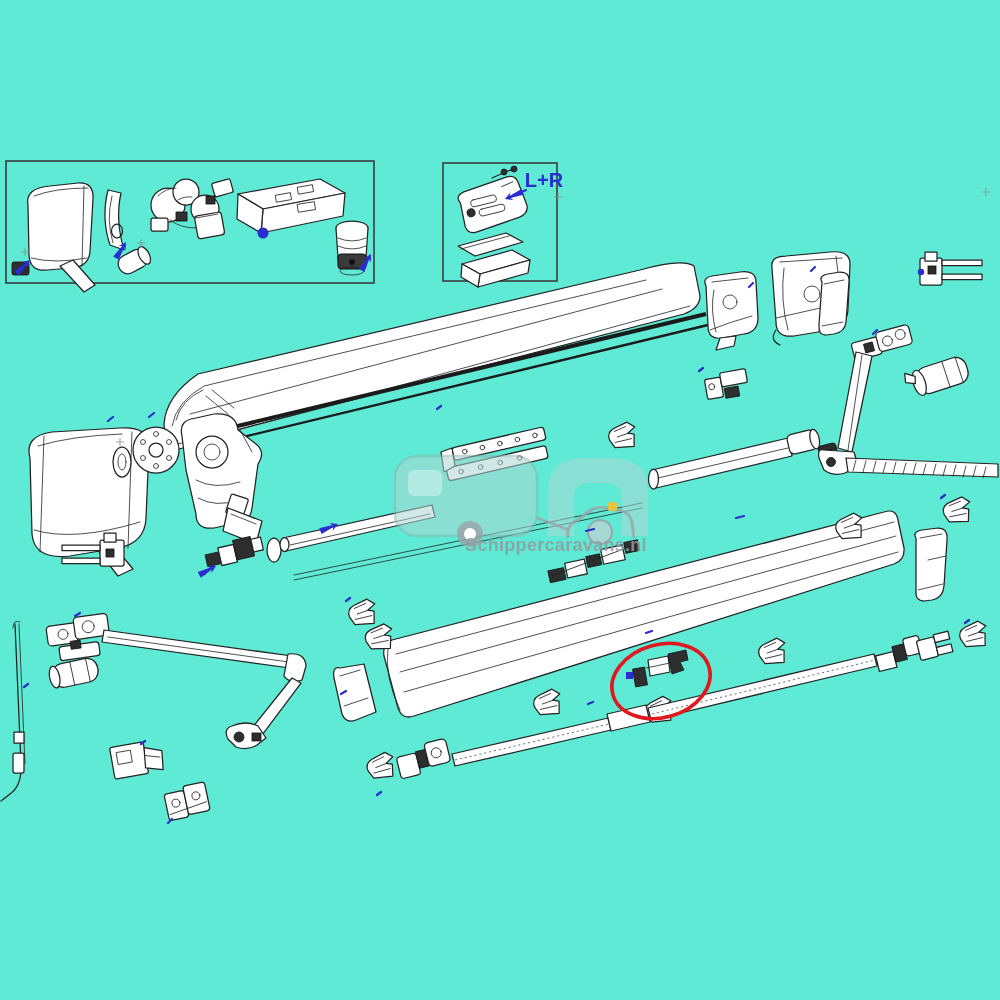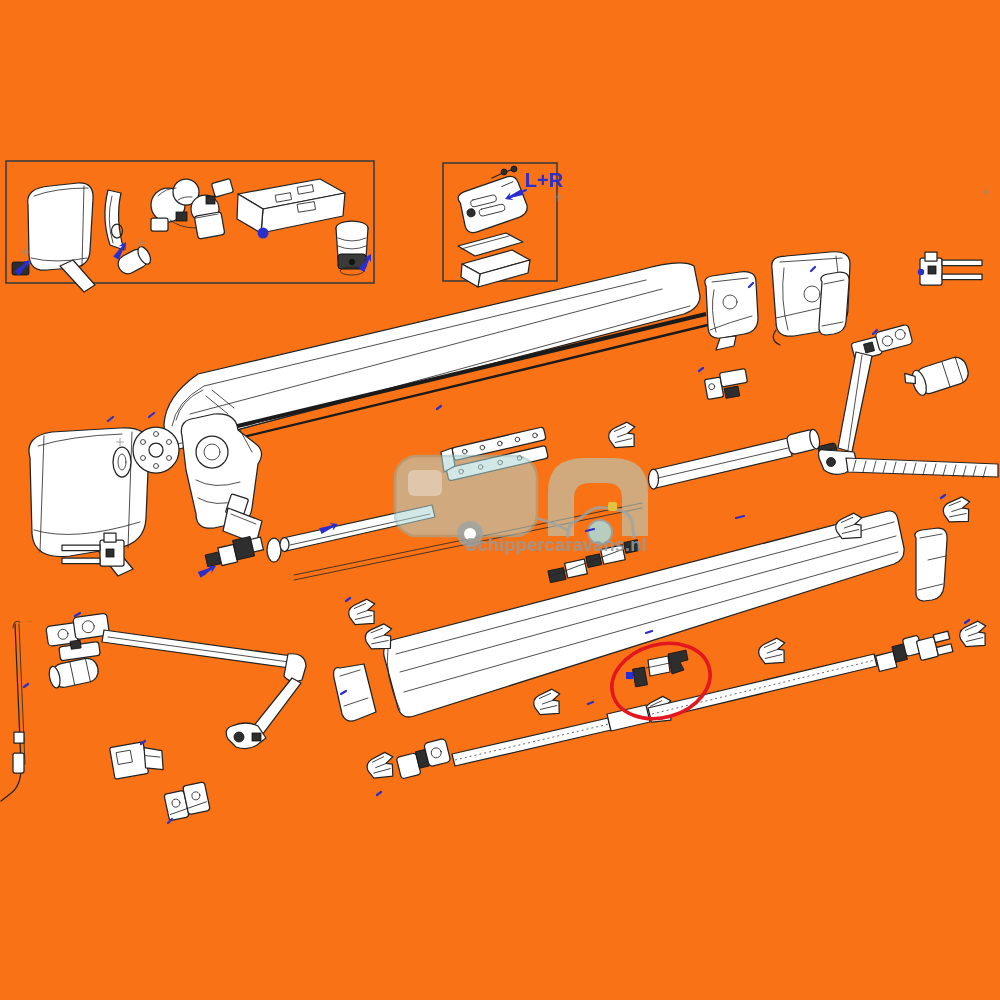--- a/index.html
+++ b/index.html
@@ -4,21 +4,21 @@
 <style>
   :root{
     --ink:#232323;
     --blue:#2a2ecf;
     --red:#e11820;
     --teal:#afd7d3;
     --wmgray:#929ca0;
     --yellow:#e4c33e;
   }
   html,body{margin:0;padding:0;background:#ffffff;}
-  .stage{position:relative;width:1000px;height:1000px;background:#f97316;overflow:hidden;
+  .stage{position:relative;width:1000px;height:1000px;background:#5eead4;overflow:hidden;
          font-family:"Liberation Sans", sans-serif;}
   svg{position:absolute;inset:0;}
   .ln{fill:none;stroke:var(--ink);stroke-width:1.25;stroke-linecap:round;stroke-linejoin:round;}
   .lnf{fill:#ffffff;stroke:var(--ink);stroke-width:1.25;stroke-linecap:round;stroke-linejoin:round;}
   .thin{stroke-width:.8;}
   .dk{fill:#2e2e2e;stroke:#111;stroke-width:.8;}
   .stripe{fill:none;stroke:#1b1b1b;stroke-width:4;}
   .stripe2{fill:none;stroke:#1b1b1b;stroke-width:2.4;}
   .blue{fill:var(--blue);}
   .blueln{fill:none;stroke:var(--blue);stroke-width:2;stroke-linecap:round;}

